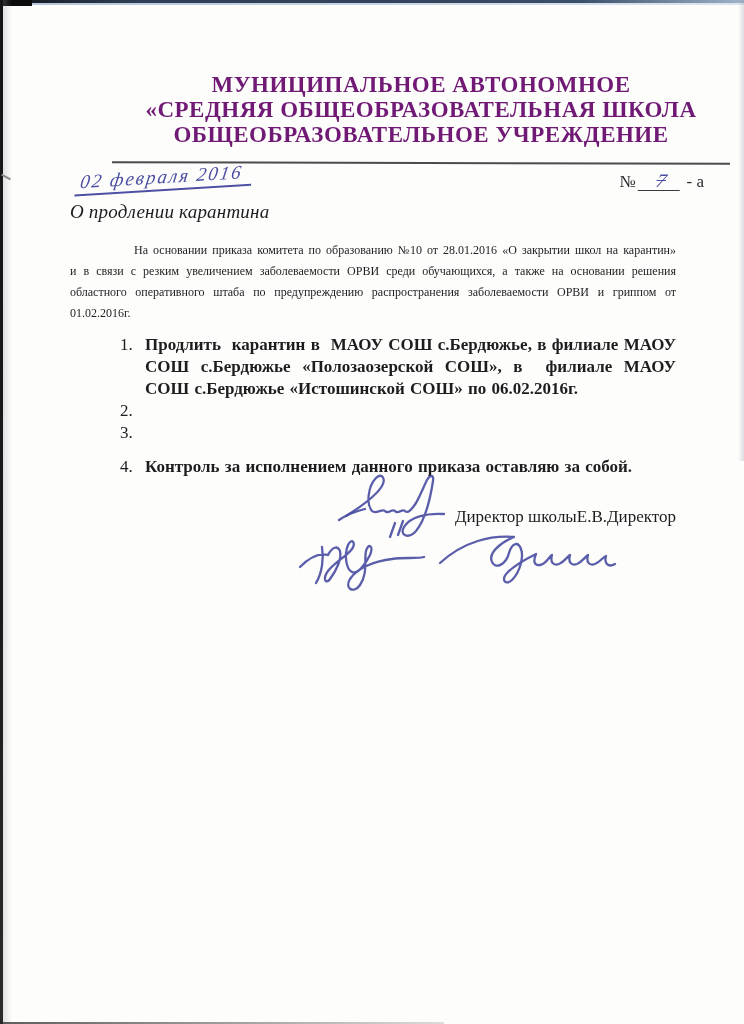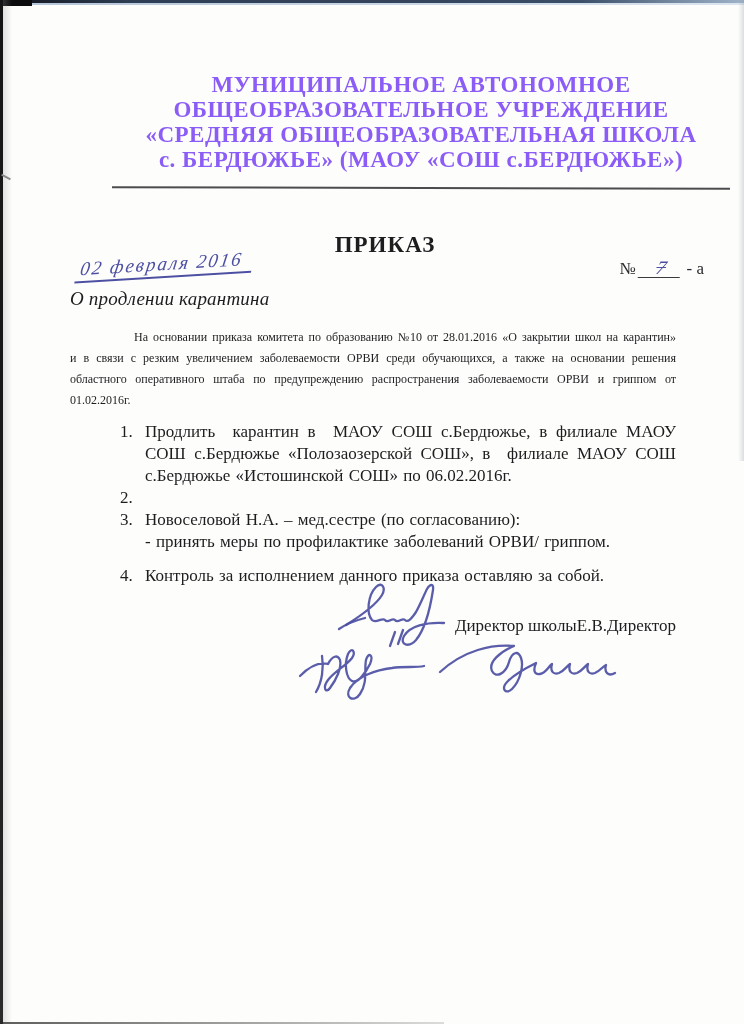--- a/index.html
+++ b/index.html
@@ -52,21 +52,21 @@
 
   
   .content {
     position: absolute; top: 0; left: 70px; width: 606px;
   }
   .org-header {
     width: 622px; margin-left: 40px; margin-top: 72px;
     text-align: center;
     font-weight: bold; font-size: 23px; line-height: 25px;
     letter-spacing: .5px;
-    color: #8b5cf6;
+    color: #701a75;
   }
   .org-rule {
     width: 618px; margin-left: 42px; margin-top: 15px;
     border: 0; border-top: 2px solid #4c4c4e; height: 0;
     transform: rotate(0.15deg);
   }
   .order-title {
     margin-top: 42px; margin-left: 24px;
     text-align: center;
     font-weight: bold; font-size: 23px; line-height: 28px;
@@ -108,21 +108,21 @@
     word-spacing: 1.5px;
   }
   .resolution {
     margin-top: 26px;
     font-size: 17.5px; line-height: 22px;
     letter-spacing: .6px;
   }
   .order-list { margin-top: 10px; }
   .order-item { display: flex; font-size: 17px; line-height: 22px; }
   .order-item .num { flex: none; width: 25px; margin-left: 50px; }
-  .order-item .txt { flex: 1; text-align: justify; text-align-last: left; word-spacing: 1px; }
+  .order-item .txt { flex: 1; text-align: justify; text-align-last: left; word-spacing: 1px; font-weight: bold; }
   .order-item .sub { text-align: left; }
   .order-item.spaced { margin-top: 12px; }
   .sig-row {
     position: relative; margin-top: 28px;
     display: flex; justify-content: flex-end;
     font-size: 17px; line-height: 22px;
   }
   .ack-row {
     position: relative; margin-top: 11px;
     font-size: 17px; line-height: 22px;
@@ -147,28 +147,26 @@
   <div class="edge-left"></div>
   <div class="edge-left-shade"></div>
   <div class="tick-mark"></div>
   <div class="edge-bottom"></div>
   <div class="edge-right-shade"></div>
 
   <div class="content">
 
     <div class="org-header">
       <div>МУНИЦИПАЛЬНОЕ АВТОНОМНОЕ</div>
+      <div>«СРЕДНЯЯ ОБЩЕОБРАЗОВАТЕЛЬНАЯ ШКОЛА</div>
       <div>ОБЩЕОБРАЗОВАТЕЛЬНОЕ УЧРЕЖДЕНИЕ</div>
-      <div>«СРЕДНЯЯ ОБЩЕОБРАЗОВАТЕЛЬНАЯ ШКОЛА</div>
-      <div>с. БЕРДЮЖЬЕ» (МАОУ «СОШ с.БЕРДЮЖЬЕ»)</div>
     </div>
 
     <hr class="org-rule">
 
-    <div class="order-title">ПРИКАЗ</div>
 
     <div class="meta-row">
       <span class="hand-date">02 февраля 2016</span>
       <span class="doc-number">
         <span>№</span>
         <span class="blank">7</span>
         <span>- а</span>
       </span>
     </div>
 
@@ -180,24 +178,20 @@
     <div class="order-list">
       <div class="order-item">
         <span class="num">1.</span>
         <span class="txt">Продлить&nbsp; карантин в&nbsp; МАОУ СОШ с.Бердюжье, в филиале МАОУ СОШ с.Бердюжье «Полозаозерской СОШ», в&nbsp; филиале МАОУ СОШ с.Бердюжье «Истошинской СОШ» по 06.02.2016г.</span>
       </div>
       <div class="order-item">
         <span class="num">2.</span>
       </div>
       <div class="order-item">
         <span class="num">3.</span>
-        <span class="txt">
-          <span>Новоселовой Н.А. – мед.сестре (по согласованию):</span><br>
-          <span class="sub">- принять меры по профилактике заболеваний ОРВИ/ гриппом.</span>
-        </span>
       </div>
       <div class="order-item spaced">
         <span class="num">4.</span>
         <span class="txt">Контроль за исполнением данного приказа оставляю за собой.</span>
       </div>
     </div>
 
     <div class="sig-row">
       <span>Директор школы</span>
       <svg class="sig-svg sig-director" viewBox="0 0 124 80" xmlns="http://www.w3.org/2000/svg">

